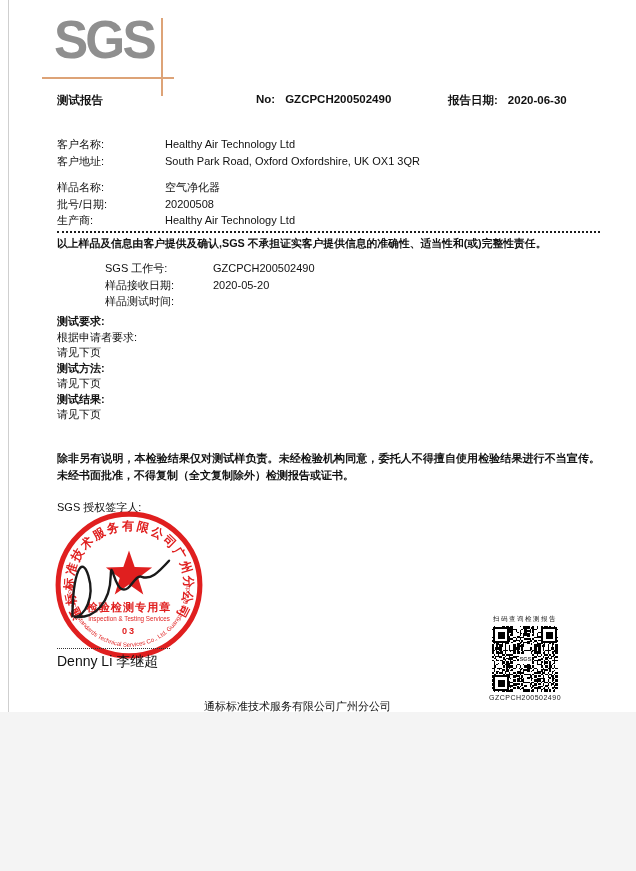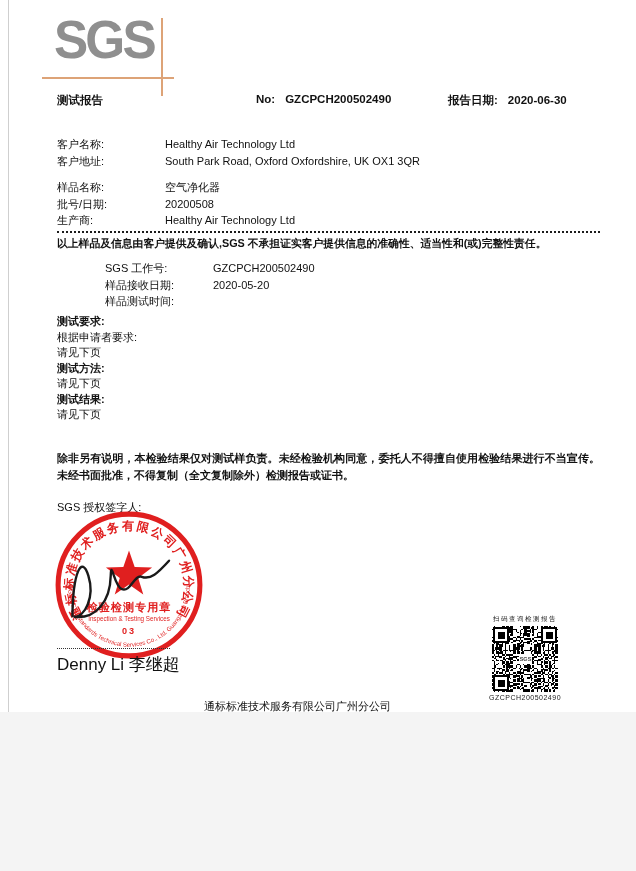--- a/index.html
+++ b/index.html
@@ -32,21 +32,21 @@
 
   .testblock{position:absolute;left:57px;top:314px;font-size:11px;line-height:15.5px;}
   .testblock .h{font-weight:bold;}
 
   .disclaimer{position:absolute;left:57px;top:450px;width:543px;font-size:11px;font-weight:bold;line-height:16.5px;text-align:justify;}
   .signatory{position:absolute;left:57px;top:500px;font-size:11px;}
 
   .stamp-wrap{position:absolute;left:50px;top:506px;width:158px;height:158px;}
   .sig-overlay{position:absolute;left:58px;top:540px;width:140px;height:90px;}
   .sig-dotline{position:absolute;left:57px;top:648px;width:113px;border-top:1.5px dotted #333;height:0;}
-  .sig-name{position:absolute;left:57px;top:653px;font-size:17px;}
+  .sig-name{position:absolute;left:57px;top:653px;font-size:14px;}
 
   
   .qrblock{position:absolute;left:479px;top:615px;width:92px;text-align:center;}
   .qr-caption{font-size:6.5px;letter-spacing:1.5px;color:#222;margin-bottom:2px;}
   .qr{position:relative;width:66px;height:66px;margin:0 auto;
       background:
         repeating-conic-gradient(#000 0 90deg,#fff 0 180deg) 0 0/7px 7px,
         repeating-conic-gradient(#fff 0 90deg,#000 0 200deg) 2px 3px/11px 9px;
       background-blend-mode:difference;outline:2px solid #fff;}
   .finder{position:absolute;width:12px;height:12px;border:2.5px solid #000;background:#fff;}

